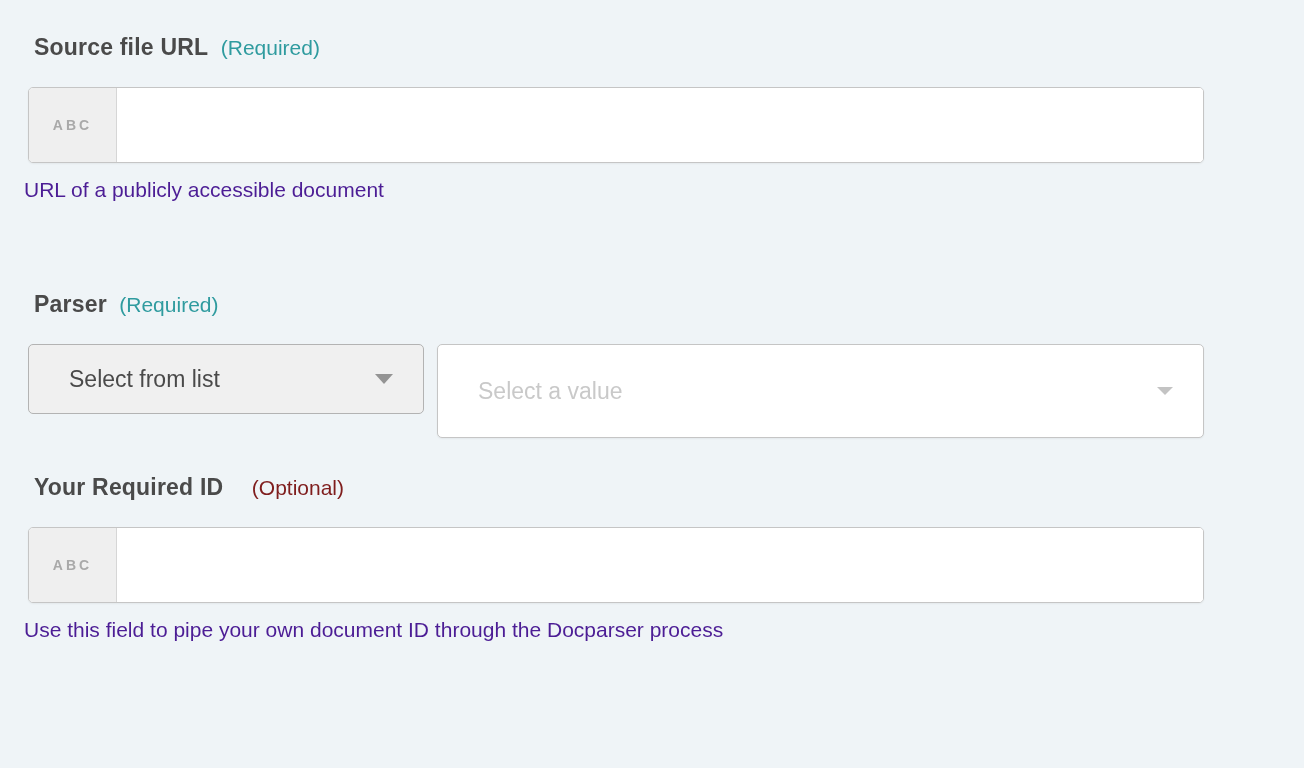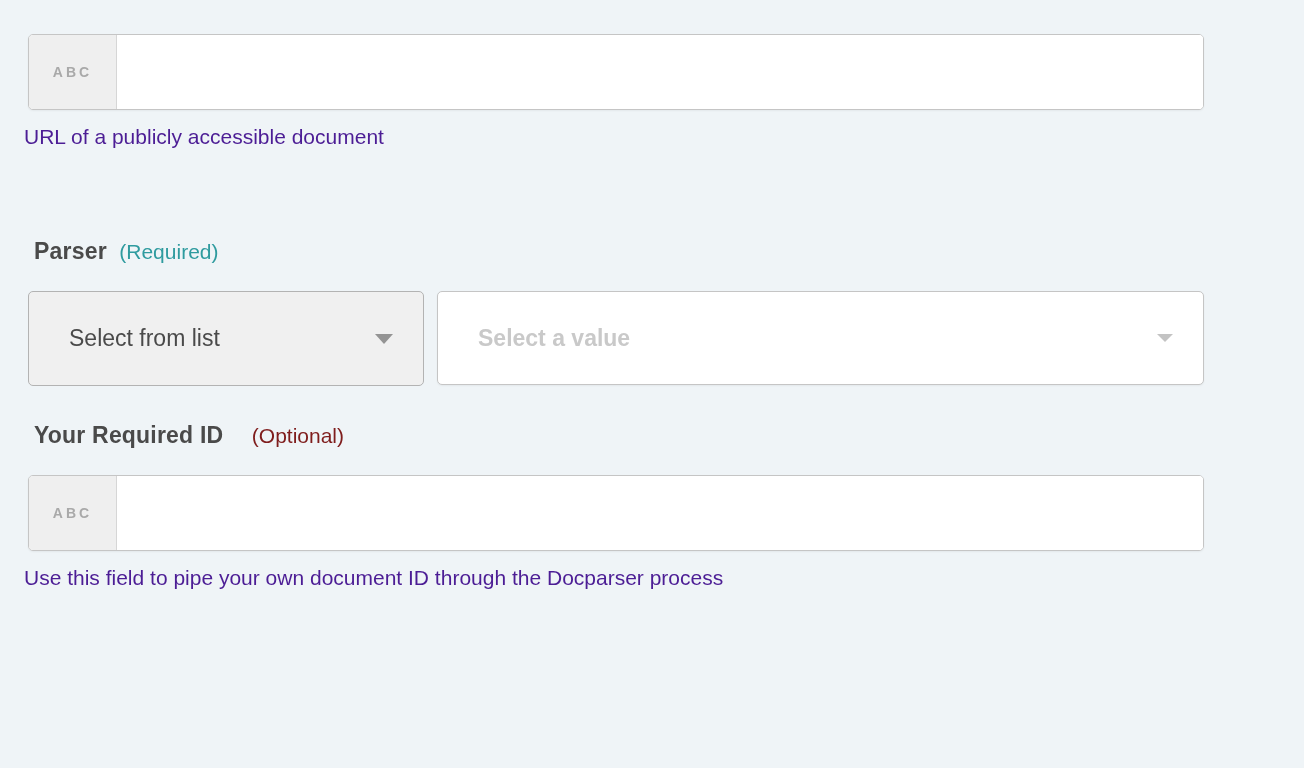--- a/index.html
+++ b/index.html
@@ -68,21 +68,21 @@
     margin: 14px 0 0 -4px;
     font-size: 21px;
     line-height: 26px;
     color: #4c1d95;
   }
 
   .dropdown-row { display: flex; gap: 13px; }
   .select-btn {
     width: 396px;
     flex: 0 0 396px;
-    height: 95px;
+    height: 70px;
     background: #f0f0f0;
     border: 1px solid #b3b3b3;
     border-radius: 5px;
     display: flex;
     align-items: center;
     justify-content: space-between;
     padding: 0 30px 0 40px;
     cursor: pointer;
   }
   .select-btn-label {
@@ -104,35 +104,38 @@
     box-shadow: 0 1px 2px rgba(0,0,0,0.05);
     display: flex;
     align-items: center;
     justify-content: space-between;
     padding: 0 30px 0 40px;
     cursor: pointer;
   }
   .select-placeholder {
     font-size: 23px;
     color: #c9c9c9;
-    font-weight: bold;
   }
   .caret-light {
     width: 0; height: 0;
     border-left: 8px solid transparent;
     border-right: 8px solid transparent;
     border-top: 8px solid #c3c3c3;
   }
 </style>
 </head>
 <body>
 
 <div class="form-wrap">
 
   <div class="field-group g1">
+    <div class="field-label-row">
+      <span class="field-label">Source file URL</span>
+      <span class="req-tag">(Required)</span>
+    </div>
     <div class="input-box">
       <div class="input-prefix">ABC</div>
       <input type="text" class="text-input" value="" placeholder="" style="">
     </div>
     <div class="help-text">URL of a publicly accessible document</div>
   </div>
 
   <div class="field-group g2">
     <div class="field-label-row">
       <span class="field-label">Parser</span>

